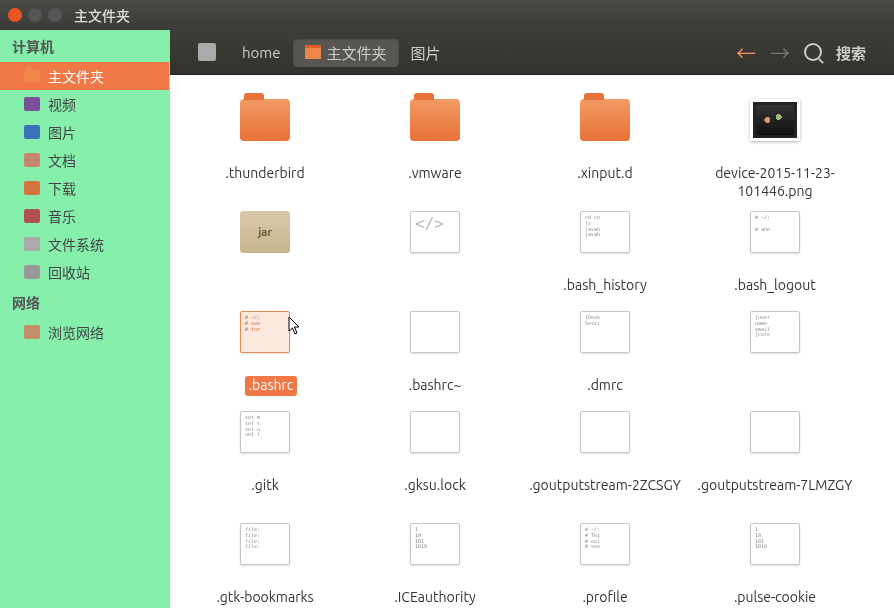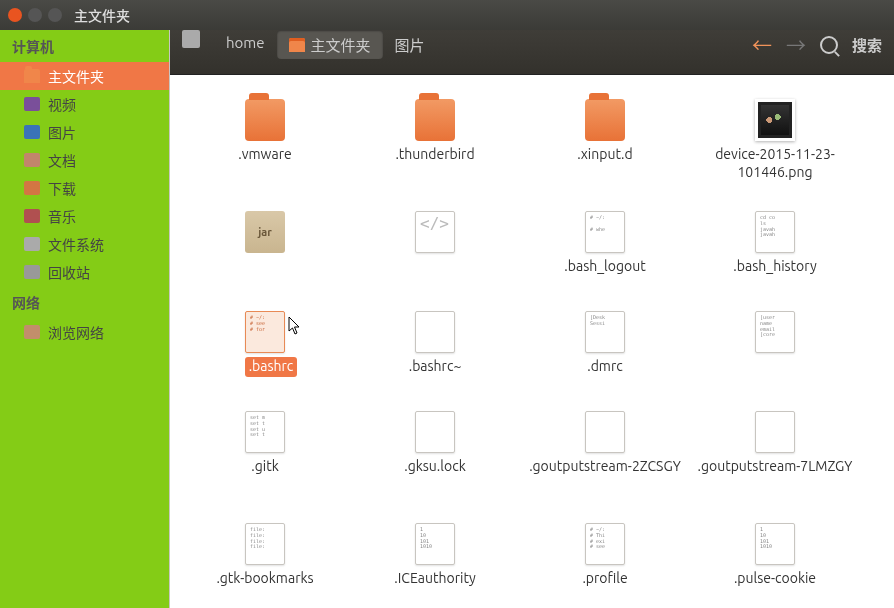--- a/index.html
+++ b/index.html
@@ -5,34 +5,34 @@
 * { margin:0; padding:0; box-sizing:border-box; font-family:"Ubuntu","Noto Sans CJK SC",sans-serif; }
 body { width:894px; height:608px; background:#fff; overflow:hidden; position:relative; }
 
 
 .titlebar { height:30px; background:linear-gradient(#4a4a46,#3b3b37); display:flex; align-items:center; padding:0 8px; color:#ddd; font-size:14px; font-weight:500; }
 .win-btns { display:flex; gap:6px; margin-right:12px; }
 .win-btn { width:14px; height:14px; border-radius:50%; }
 .btn-close{background:#e95420;} .btn-min{background:#555;} .btn-max{background:#555;}
 
 
-.toolbar { height:45px; background:linear-gradient(#3f3d38,#33312c); display:flex; align-items:flex-start; padding:0 12px; color:#ddd; position:absolute; left:170px; right:0; top:30px; border-bottom:1px solid #222; }
+.toolbar { height:45px; background:linear-gradient(#3f3d38,#33312c); display:flex; align-items:center; padding:0 28px; color:#ddd; position:absolute; left:170px; right:0; top:30px; border-bottom:1px solid #222; }
 .tb-home-icon { width:18px; height:18px; background:#aaa; margin-right:14px; border-radius:2px; }
 .crumb { padding:4px 12px; font-size:15px; color:#ccc; cursor:pointer; border-radius:4px; }
 .crumb.active { background:#585651; box-shadow:inset 0 1px 2px rgba(0,0,0,.4); display:flex; align-items:center; gap:6px; }
 .crumb-ico { width:16px; height:14px; background:#f0864a; border-radius:2px 2px 0 0; box-shadow:inset 0 3px 0 #e05e20; }
 .tb-right { margin-left:auto; display:flex; align-items:center; gap:14px; }
 .nav-arrow { font-size:20px; cursor:pointer; }
 .nav-back{color:#f1935a;} .nav-fwd{color:#777;}
 .search-ico { width:18px; height:18px; border:2px solid #ccc; border-radius:50%; position:relative; cursor:pointer; }
 .search-ico::after{content:"";position:absolute;width:6px;height:2px;background:#ccc;bottom:-3px;right:-4px;transform:rotate(45deg);}
 .search-lbl{font-size:15px;color:#ccc;font-weight:bold;}
 
 
-.sidebar { position:absolute; left:0; top:30px; bottom:0; width:170px; background:#84cc16; border-right:1px solid #c9c6c1; }
+.sidebar { position:absolute; left:0; top:30px; bottom:0; width:170px; background:#86efac; border-right:1px solid #c9c6c1; }
 .side-head { padding:6px 12px; font-size:14px; font-weight:bold; color:#555; }
 .side-item { display:flex; align-items:center; gap:8px; padding:4px 12px 4px 24px; font-size:14px; color:#444; cursor:pointer; }
 .side-item.sel { background:#f07746; color:#fff; }
 .side-ico { width:16px; height:14px; flex:none; position:relative; }
 .ico-folder{background:#f0864a;border-radius:2px 2px 0 0;}
 .ico-folder::before{content:"";position:absolute;top:-3px;left:1px;width:7px;height:3px;background:#f0864a;border-radius:2px 2px 0 0;}
 .ico-desk{background:#8a5340;border-radius:2px;}
 .ico-vid{background:#7a4f9a;border-radius:2px;}
 .ico-pic{background:#3a73b8;border-radius:2px;}
 .ico-doc{background:#c2866b;border-radius:2px;}
@@ -40,21 +40,21 @@
 .ico-music{background:#b05050;border-radius:2px;}
 .ico-disk{background:#aaa;border-radius:2px;}
 .ico-trash{background:#999;border-radius:2px;}
 .ico-net{background:#c28e6b;border-radius:2px;}
 
 
 .content { position:absolute; left:170px; right:0; top:75px; bottom:0; overflow:auto; padding:20px 10px; }
 .grid { display:flex; flex-wrap:wrap; }
 .item { width:170px; height:100px; text-align:center; font-size:14px; color:#333; cursor:pointer; padding-top:4px; }
 .item.tall{height:112px;}
-.item .icon { width:40px; height:42px; margin:0 auto 4px; position:relative; }
+.item .icon { width:50px; height:42px; margin:0 auto 23px; position:relative; }
 .lbl { display:inline-block; padding:1px 4px; border-radius:3px; line-height:1.25;}
 .item.sel .lbl { background:#f07746; color:#fff;margin-left:12px; }
 
 
 .i-folder { background:linear-gradient(#f29a64,#e87237); border-radius:4px; }
 .i-folder::before{content:"";position:absolute;top:-6px;left:4px;width:20px;height:7px;background:#e87237;border-radius:3px 3px 0 0;}
 .i-img { background:#222; border:3px solid #fff; box-shadow:0 1px 3px rgba(0,0,0,.3); width:70px; height:38px; }
 .i-img::after{content:"";position:absolute;inset:3px;background:
  radial-gradient(circle at 30% 50%,#c97 0 3px,transparent 3px),
  radial-gradient(circle at 60% 40%,#9b7 0 3px,transparent 3px),
@@ -138,53 +138,53 @@
     <span class="nav-arrow nav-fwd">→</span>
     <span class="search-ico"></span>
     <span class="search-lbl">搜索</span>
   </div>
 </div>
 
 <div class="content">
   <div class="grid" id="file-grid">
       <div class="item">
         <div class="icon i-folder"></div>
+        <div><span class="lbl">.thunderbird</span></div>
+      </div>
+      <div class="item">
+        <div class="icon i-folder"></div>
         <div><span class="lbl">.vmware</span></div>
-      </div>
-      <div class="item">
-        <div class="icon i-folder"></div>
-        <div><span class="lbl">.thunderbird</span></div>
       </div>
       <div class="item">
         <div class="icon i-folder"></div>
         <div><span class="lbl">.xinput.d</span></div>
       </div>
       <div class="item tall">
         <div class="icon i-img"></div>
         <div><span class="lbl">device-2015-11-23-101446.png</span></div>
       </div>
       <div class="item">
         <div class="icon i-jar">jar</div>
       </div>
       <div class="item">
         <div class="icon i-txt i-xml"><div class="tag">&lt;/&gt;</div></div>
-      </div>
-      <div class="item">
-        <div class="icon i-txt"># ~/:
-
-# whe</div>
-        <div><span class="lbl">.bash_logout</span></div>
       </div>
       <div class="item">
         <div class="icon i-txt">cd co
 ls
 javah
 javah</div>
         <div><span class="lbl">.bash_history</span></div>
       </div>
+      <div class="item">
+        <div class="icon i-txt"># ~/:
+
+# whe</div>
+        <div><span class="lbl">.bash_logout</span></div>
+      </div>
       <div class="item sel">
         <div class="icon i-txt sel-ico"># ~/:
 # see
 # for</div>
         <div><span class="lbl">.bashrc</span></div>
       </div>
       <div class="item">
         <div class="icon i-txt"> </div>
         <div><span class="lbl">.bashrc~</span></div>
       </div>

